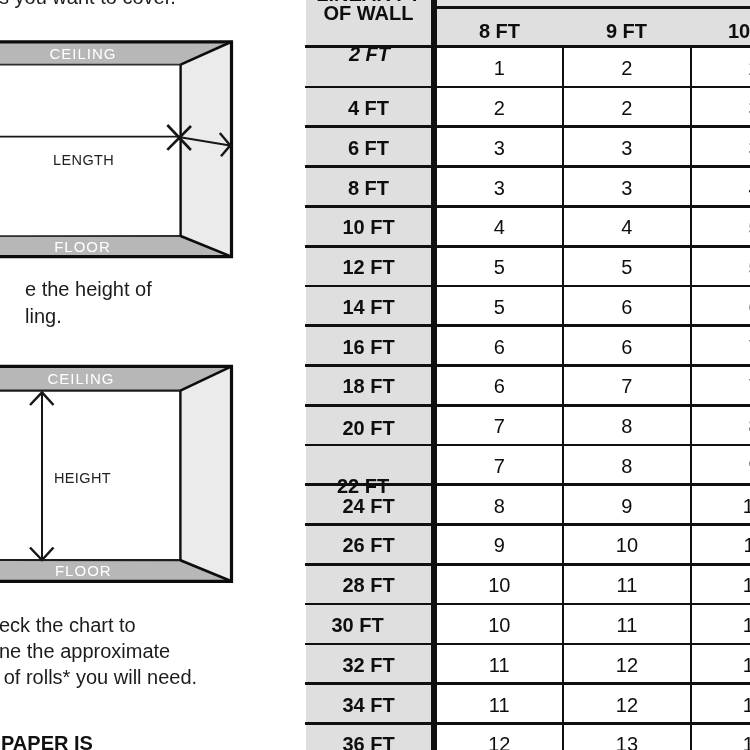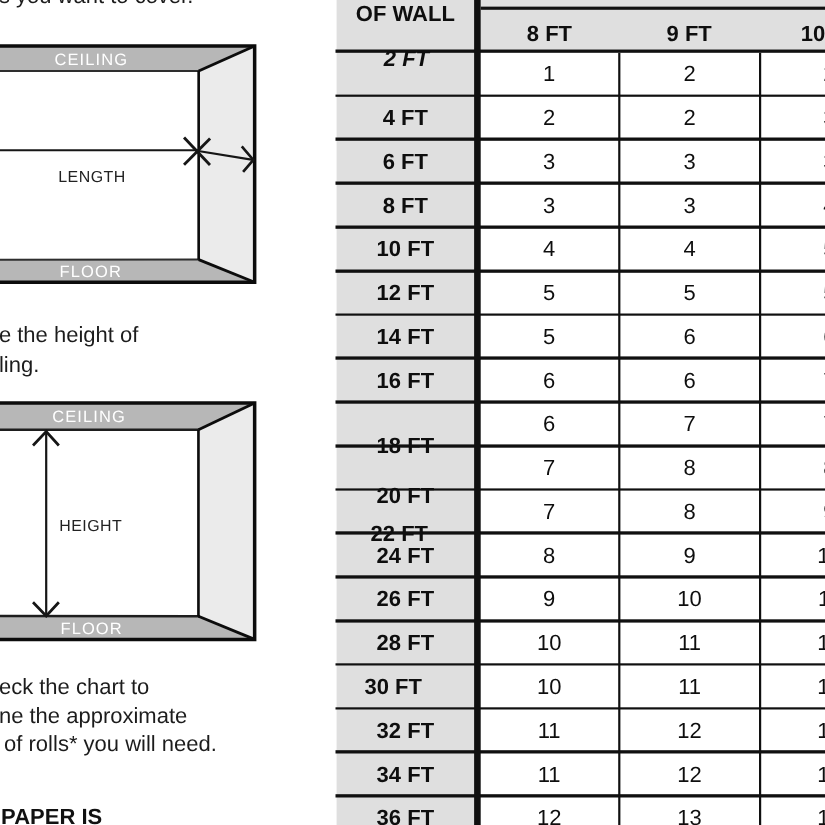--- a/index.html
+++ b/index.html
@@ -40,21 +40,21 @@
 <line x1="-2" y1="136.6" x2="179.5" y2="136.6" stroke-width="1.9"></line>
 <line x1="167.3" y1="125" x2="190.9" y2="150" stroke-width="2.6"></line>
 <line x1="167.3" y1="149.8" x2="191" y2="126" stroke-width="2.6"></line>
 <line x1="180.2" y1="137.3" x2="230" y2="145.4" stroke-width="2"></line>
 <polyline points="219.8,133 230.3,145.4 221,156.3" stroke-width="2.4"></polyline>
 </g>
 
 <text x="83.6" y="165" font-size="14.5px" fill="#222222" text-anchor="middle" letter-spacing="0.4">LENGTH</text>
 </svg>
 
-<div class="body" style="left:-1px;top:292px;line-height:26.7px;">e the height of<br>ling.</div>
+<div class="body" style="left:-1px;top:276px;line-height:26.7px;padding-left:26px;">e the height of<br>ling.</div>
 
 <svg class="abs" style="left:0;top:361px;" width="240" height="226" viewBox="0 361 240 226">
 
 <g>
         <polygon points="0,366.4 231.5,366.4 180.4,390.7 0,390.7" fill="#b7b7b7"></polygon>
 <line x1="0" y1="390.7" x2="181.4" y2="390.7" stroke="#1e1e1e" stroke-width="2.2"></line>
       </g>
 
 <text x="81" y="384" font-size="15px" fill="#ffffff" text-anchor="middle" letter-spacing="1">CEILING</text>
 
@@ -183,28 +183,28 @@
 </div>
 
 <div>
 <div class="cell bold" style="left:306px;top:327.1px;width:125px;height:37.0px;">16&nbsp;FT</div>
 <div class="cell" style="left:437px;top:327.1px;width:124.5px;height:37.0px;">6</div>
 <div class="cell" style="left:564.3px;top:327.1px;width:125.2px;height:37.0px;">6</div>
 <div class="cell" style="left:692.3px;top:327.1px;width:123.4px;height:37.0px;">7</div>
 </div>
 
 <div>
-<div class="cell bold" style="left:306px;top:366.9px;width:125px;height:37.0px;margin-top:20px;">18&nbsp;FT</div>
+<div class="cell bold" style="left:306px;top:366.9px;width:125px;height:37.0px;">18&nbsp;FT</div>
 <div class="cell" style="left:437px;top:366.9px;width:124.5px;height:37.0px;">6</div>
 <div class="cell" style="left:564.3px;top:366.9px;width:125.2px;height:37.0px;">7</div>
 <div class="cell" style="left:692.3px;top:366.9px;width:123.4px;height:37.0px;">7</div>
 </div>
 
 <div>
-<div class="cell bold" style="left:306px;top:431px;width:125px;height:37.0px;">20&nbsp;FT</div>
+<div class="cell bold" style="left:306px;top:408px;width:125px;height:37.0px;">20&nbsp;FT</div>
 <div class="cell" style="left:437px;top:406.6px;width:124.5px;height:37.0px;">7</div>
 <div class="cell" style="left:564.3px;top:406.6px;width:125.2px;height:37.0px;">8</div>
 <div class="cell" style="left:692.3px;top:406.6px;width:123.4px;height:37.0px;">8</div>
 </div>
 
 <div>
 <div class="cell bold" style="left:306px;top:466px;width:114px;height:37.0px;">22&nbsp;FT</div>
 <div class="cell" style="left:437px;top:446.4px;width:124.5px;height:37.0px;">7</div>
 <div class="cell" style="left:564.3px;top:446.4px;width:125.2px;height:37.0px;">8</div>
 <div class="cell" style="left:692.3px;top:446.4px;width:123.4px;height:37.0px;">9</div>

